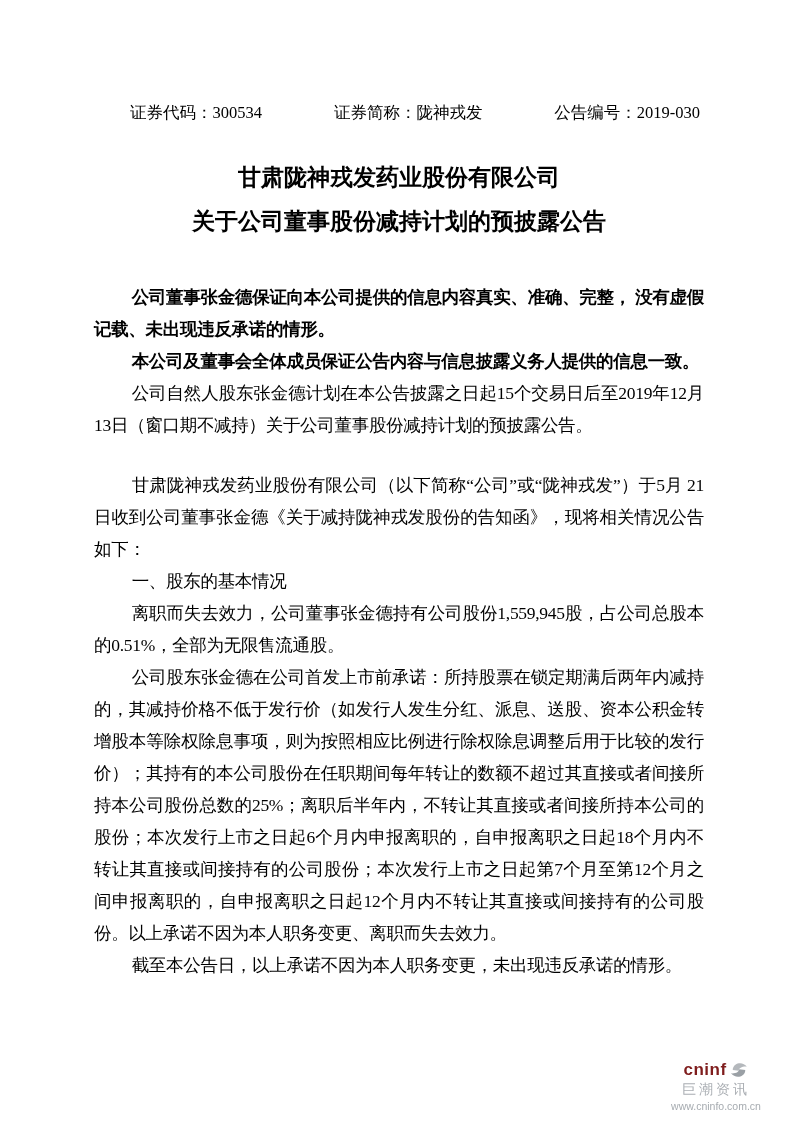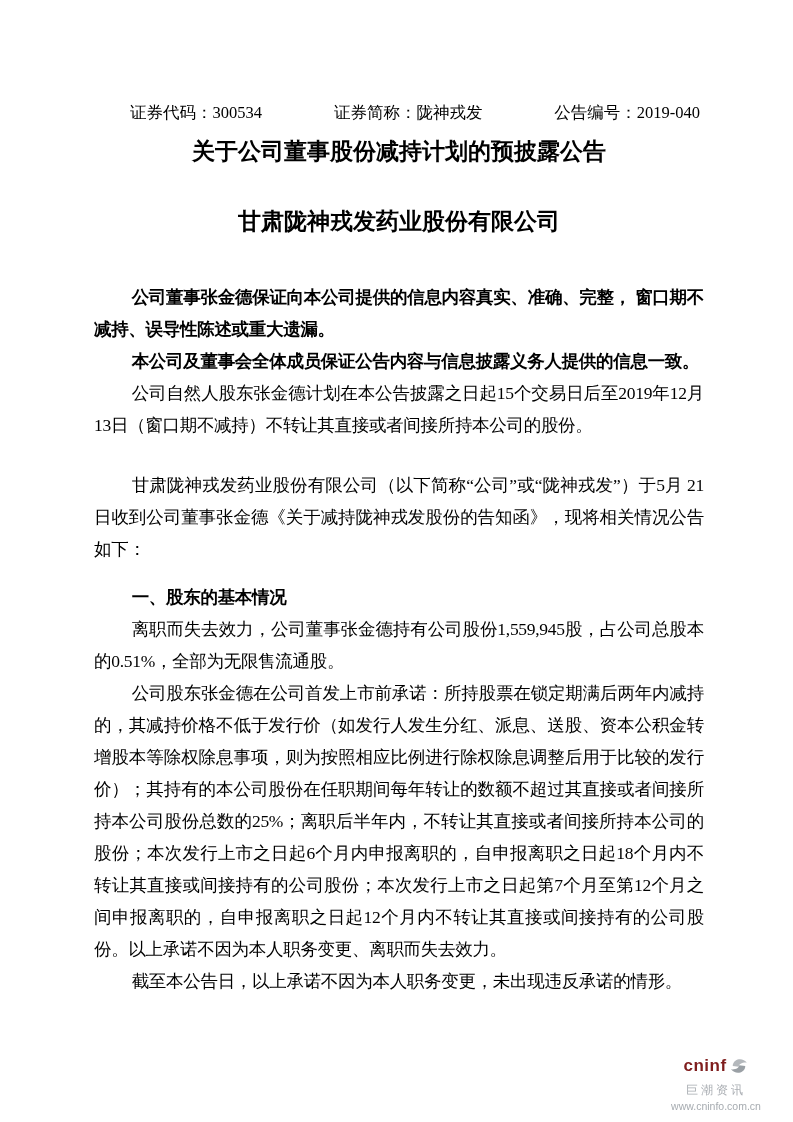--- a/index.html
+++ b/index.html
@@ -42,21 +42,21 @@
     letter-spacing: -0.3px;
     line-height: 32px;
     text-align: justify;
     text-justify: inter-ideograph;
   }
   .indent { text-indent: 2.15em; }
   .decl { font-weight: bold; }
   .mt-decl { margin-top: 44px; }
   .sp-heading { font-weight: bold; margin-top: 24px; }
   .mt-intro { margin-top: 28px; }
-  .sec-heading { font-weight: bold; margin-top: 16px; }
+  .sec-heading { font-weight: normal; }
   .watermark {
     position: absolute;
     right: 6px;
     bottom: 10px;
     width: 118px;
     text-align: center;
     color: #a1a6ab;
     font-family: "Liberation Sans", "DejaVu Sans", sans-serif;
     line-height: 1.15;
     user-select: none;
@@ -67,52 +67,52 @@
     justify-content: center;
     gap: 2px;
   }
   .brand {
     font-weight: bold;
     font-size: 17px;
     letter-spacing: 0.5px;
     color: #7f1d1d;
   }
   .brand-cn {
-    font-size: 12px;
+    font-size: 14px;
     letter-spacing: 3px;
-    margin-top: 8px;
+    margin-top: 2px;
     color: #aaaeb3;
     font-family: Liberation Serif, serif;
   }
   .url {
     font-size: 10.5px;
     margin-top: 2px;
     color: #a6abb0;
     white-space: nowrap;
   }
 </style>
 </head>
 <body>
 
 <div class="page">
   <div class="content">
 
     <div class="doc-header">
       <span>证券代码：300534</span>
       <span>证券简称：陇神戎发</span>
-      <span>公告编号：2019-040</span>
+      <span>公告编号：2019-030</span>
     </div>
 
+    <div class="title company">甘肃陇神戎发药业股份有限公司</div>
     <div class="title subject">关于公司董事股份减持计划的预披露公告</div>
-    <div class="title company">甘肃陇神戎发药业股份有限公司</div>
 
-    <p class="decl indent mt-decl">公司董事张金德保证向本公司提供的信息内容真实、准确、完整， 窗口期不减持、误导性陈述或重大遗漏。</p>
+    <p class="decl indent mt-decl">公司董事张金德保证向本公司提供的信息内容真实、准确、完整， 没有虚假记载、未出现违反承诺的情形。</p>
     <p class="decl indent">本公司及董事会全体成员保证公告内容与信息披露义务人提供的信息一致。</p>
 
-    <p class="indent">公司自然人股东张金德计划在本公告披露之日起15个交易日后至2019年12月13日（窗口期不减持）不转让其直接或者间接所持本公司的股份。</p>
+    <p class="indent">公司自然人股东张金德计划在本公告披露之日起15个交易日后至2019年12月13日（窗口期不减持）关于公司董事股份减持计划的预披露公告。</p>
 
     <p class="indent mt-intro">甘肃陇神戎发药业股份有限公司（以下简称“公司”或“陇神戎发”）于5月 21 日收到公司董事张金德《关于减持陇神戎发股份的告知函》，现将相关情况公告如下：</p>
 
     <p class="sec-heading indent">一、股东的基本情况</p>
     <p class="indent">离职而失去效力，公司董事张金德持有公司股份1,559,945股，占公司总股本的0.51%，全部为无限售流通股。</p>
     <p class="indent">公司股东张金德在公司首发上市前承诺：所持股票在锁定期满后两年内减持的，其减持价格不低于发行价（如发行人发生分红、派息、送股、资本公积金转增股本等除权除息事项，则为按照相应比例进行除权除息调整后用于比较的发行价）；其持有的本公司股份在任职期间每年转让的数额不超过其直接或者间接所持本公司股份总数的25%；离职后半年内，不转让其直接或者间接所持本公司的股份；本次发行上市之日起6个月内申报离职的，自申报离职之日起18个月内不转让其直接或间接持有的公司股份；本次发行上市之日起第7个月至第12个月之间申报离职的，自申报离职之日起12个月内不转让其直接或间接持有的公司股份。以上承诺不因为本人职务变更、离职而失去效力。</p>
     <p class="indent">截至本公告日，以上承诺不因为本人职务变更，未出现违反承诺的情形。</p>
 
   </div>
 

